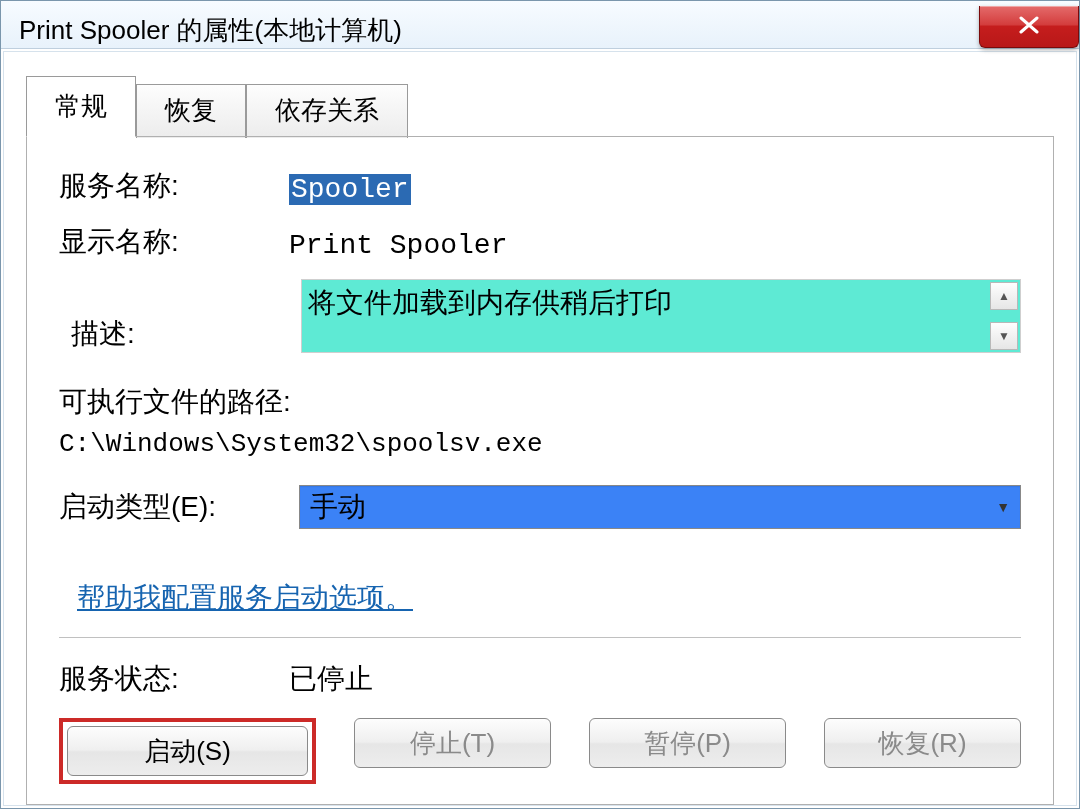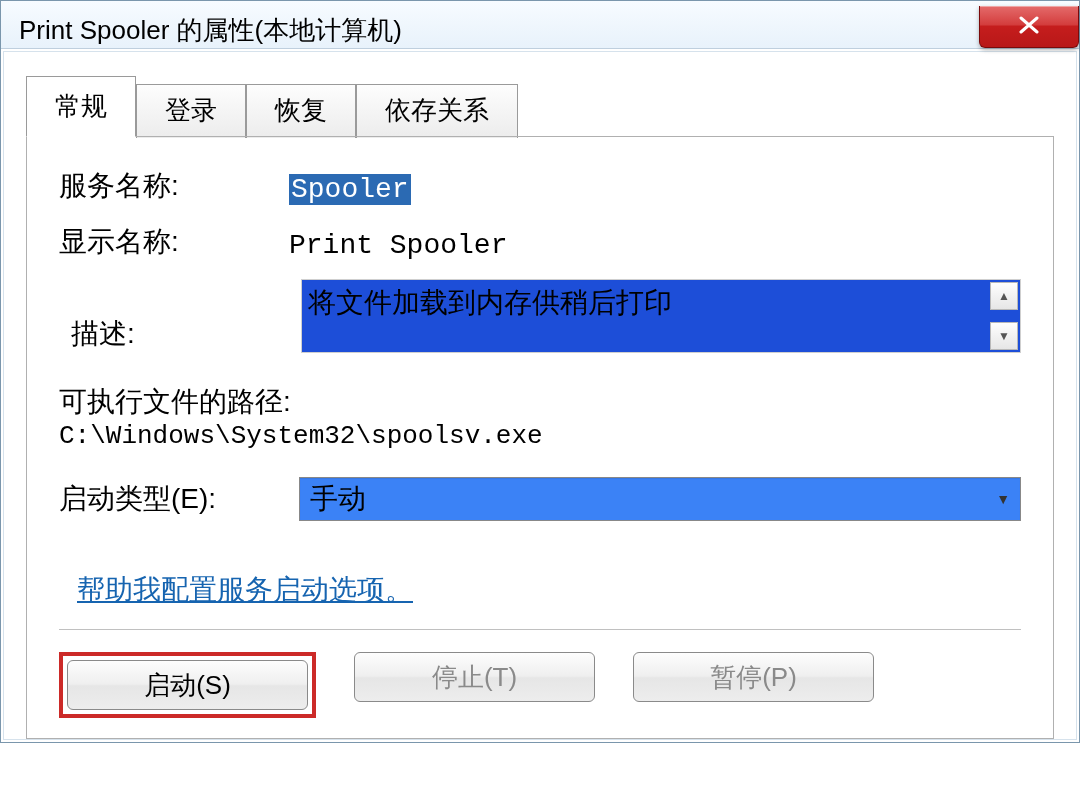--- a/index.html
+++ b/index.html
@@ -108,21 +108,21 @@
     padding: 0 2px;
   }
   .desc-box {
     flex: 1;
     border: 1px solid #cfcfcf;
     height: 74px;
     padding: 4px 34px 4px 6px;
     font-size: 28px;
     font-family: "SimSun";
     position: relative;
-    background: #1d4ed8;
+    background: #5eead4;
   }
   .desc-scroll {
     position: absolute;
     right: 2px;
     top: 2px;
     bottom: 2px;
     width: 28px;
     display: flex;
     flex-direction: column;
     justify-content: space-between;
@@ -138,20 +138,21 @@
     font-size: 12px;
     color: #555;
     cursor: pointer;
   }
   .path-block {
     margin-top: 30px;
     margin-bottom: 26px;
   }
   .path-label {
     font-size: 28px;
+    margin-bottom: 8px;
   }
   .path-value {
     font-size: 26px;
     font-family: "Courier New", monospace;
   }
   .dropdown {
     flex: 1;
     height: 44px;
     border: 1px solid #888;
     background: #3b82f6;
@@ -224,21 +225,20 @@
             <path d="M2 2 L18 16 M18 2 L2 16" stroke="#fff" stroke-width="3" stroke-linecap="round"></path>
           </svg>
       </span>
     </div>
   </div>
 
   <div class="client">
     <div class="tabs-wrap">
       <div class="tabs">
         <div class="tab active">常规</div>
-        <div class="tab">登录</div>
         <div class="tab">恢复</div>
         <div class="tab">依存关系</div>
       </div>
 
       <div class="tab-panel">
 
         <div class="row">
           <div class="label">服务名称:</div>
           <span class="value selected">Spooler</span>
         </div>
@@ -273,25 +273,30 @@
           <div class="dropdown">
             <span>手动</span>
             <span class="dd-arrow">▼</span>
           </div>
         </div>
 
         <a class="help-link">帮助我配置服务启动选项。</a>
 
         <div class="divider"></div>
 
+        <div class="row">
+          <div class="label">服务状态:</div>
+          <span class="value" style="font-family:'SimSun';">已停止</span>
+        </div>
 
         <div class="buttons-row">
           <span class="highlight-box">
             <button class="btn">启动(S)</button>
           </span>
           <button class="btn disabled">停止(T)</button>
           <button class="btn disabled">暂停(P)</button>
+          <button class="btn disabled">恢复(R)</button>
         </div>
 
       </div>
     </div>
   </div>
 </div>
 
 </body></html>

